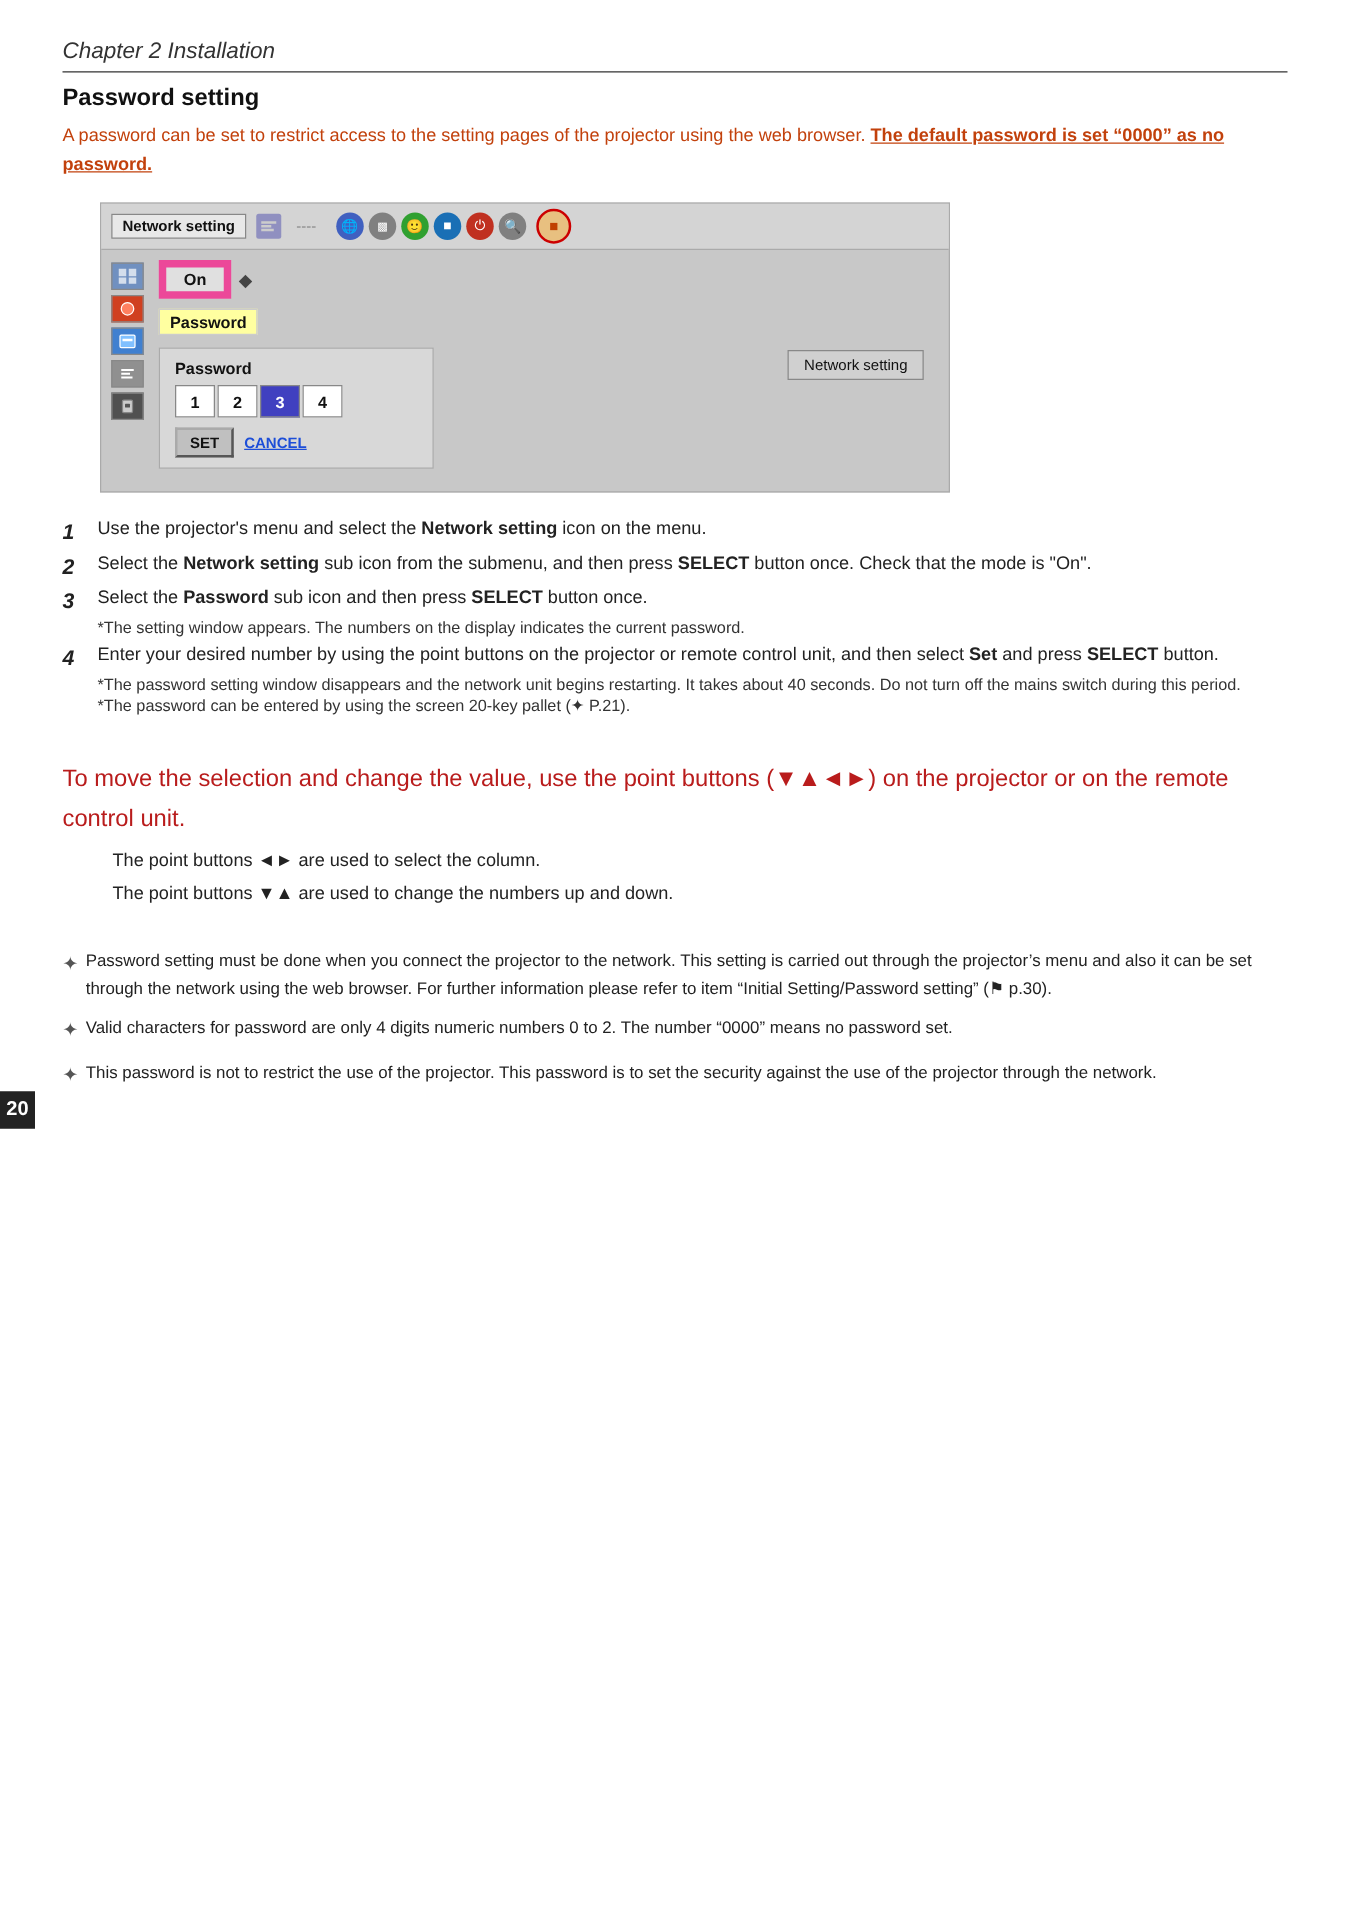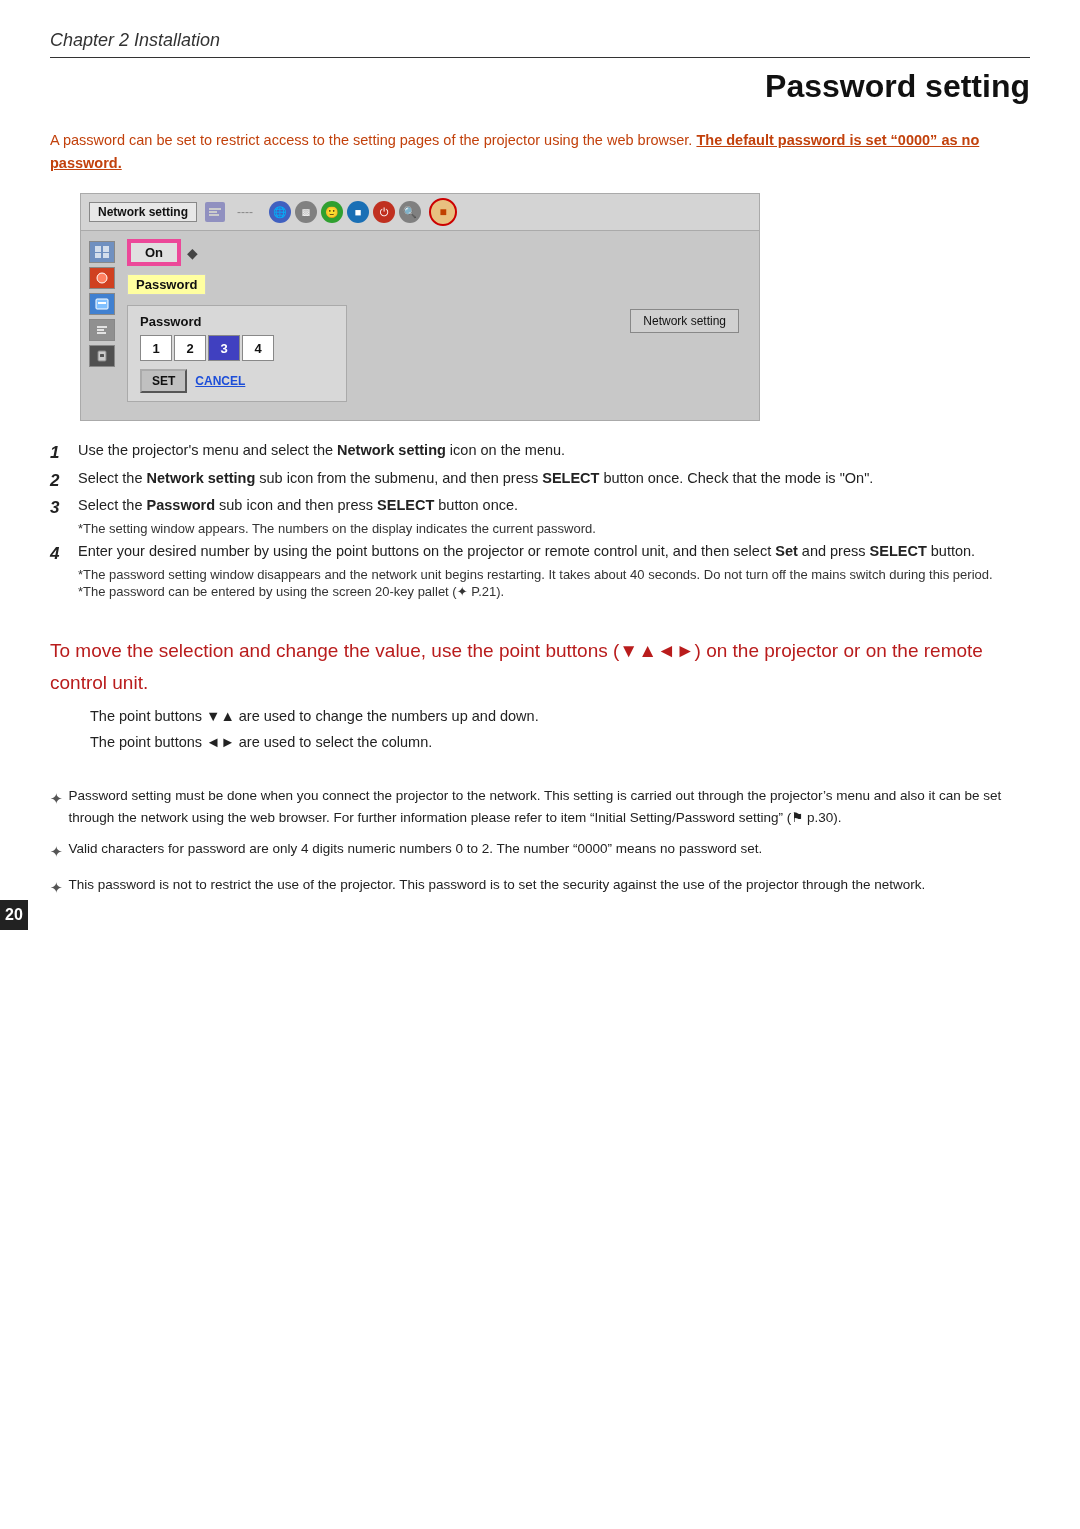--- a/index.html
+++ b/index.html
@@ -21,25 +21,24 @@
       font-size: 18px;
       color: #333;
       margin-bottom: 6px;
     }
     .section-divider {
       border: none;
       border-top: 1.5px solid #333;
       margin-bottom: 10px;
     }
     .section-title {
-      font-size: 32px;
-      font-weight: bold;
-      margin-bottom: 24px;
-      color: #111;
-      text-align: right;
+      font-size: 19px;
+      font-weight: bold;
+      margin-bottom: 8px;
+      color: #111;
     }
     .intro-text {
       font-size: 14.5px;
       line-height: 1.6;
       margin-bottom: 18px;
       color: #c2410c;
     }
     .highlight-text {
       font-weight: bold;
       text-decoration: underline;
@@ -130,21 +129,21 @@
       flex: 1;
     }
     .on-row {
       display: flex;
       align-items: center;
       gap: 6px;
       margin-bottom: 8px;
     }
     .on-button {
       background: #e0e0e0;
-      border: 4px solid #ec4899;
+      border: 6px solid #ec4899;
       padding: 2px 14px;
       font-size: 13px;
       font-weight: bold;
       color: #111;
     }
     .arrow-icon {
       font-size: 14px;
       color: #444;
     }
     .password-label {
@@ -454,24 +453,24 @@
     </li>
     <div class="note-text">*The password setting window disappears and the network unit begins restarting. It takes about 40 seconds. Do not turn off the mains switch during this period.</div>
     <div class="note-text" style="margin-top:2px;">*The password can be entered by using the screen 20-key pallet (✦ P.21).</div>
   </ol>
 
   <div style="margin-top: 20px;">
     <p class="sub-section-text">
       To move the selection and change the value, use the point buttons (▼▲◄►) on the projector or on the remote control unit.
     </p>
     <p class="indented-text">
-      The point buttons ▼▲ are used to change the numbers up and down.
+      The point buttons ◄► are used to select the column.
     </p>
     <p class="indented-text">
-      The point buttons ◄► are used to select the column.
+      The point buttons ▼▲ are used to change the numbers up and down.
     </p>
   </div>
 
   <div class="notes-section">
     <div class="note-item">
       <span class="note-icon">✦</span>
       <span>Password setting must be done when you connect the projector to the network. This setting is carried out through the projector’s menu and also it can be set through the network using the web browser. For further information please refer to item “Initial Setting/Password setting” (⚑ p.30).</span>
     </div>
     <div class="note-item">
       <span class="note-icon">✦</span>

